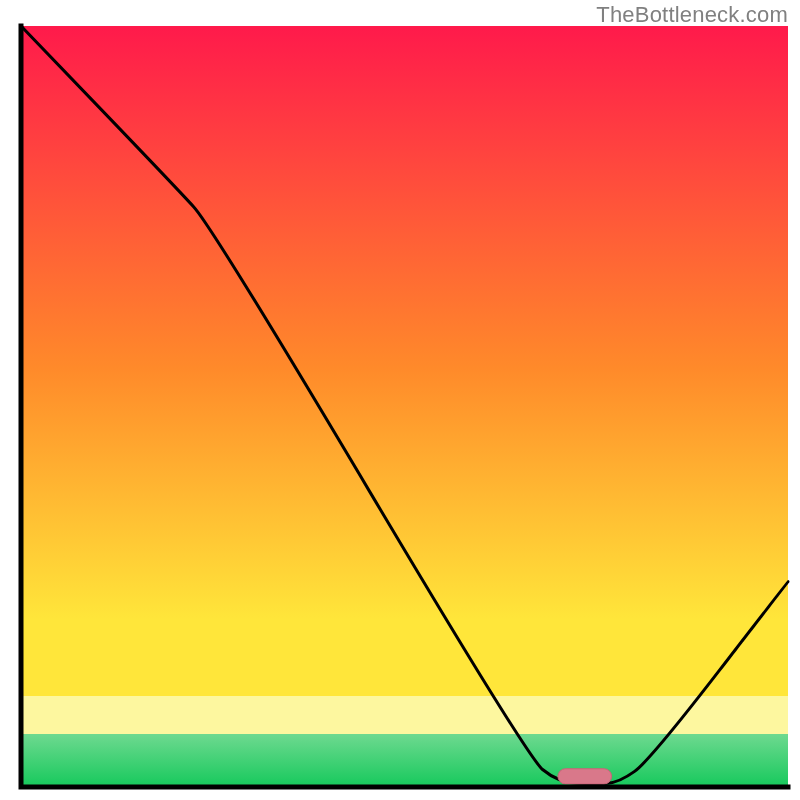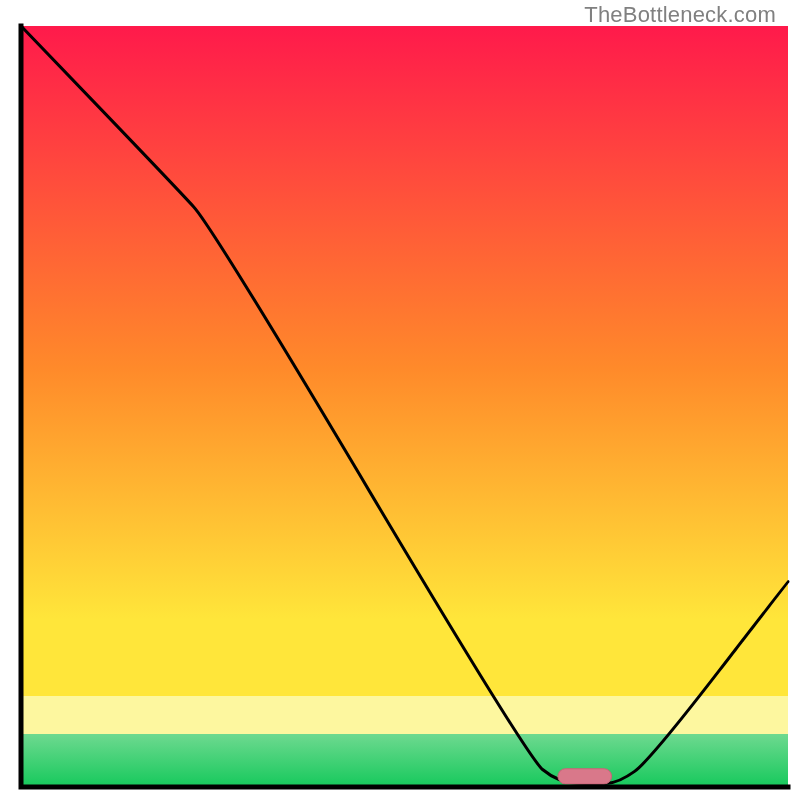--- a/index.html
+++ b/index.html
@@ -10,21 +10,21 @@
     background: #ffffff;
     font-family: Arial, Helvetica, sans-serif;
   }
   #wrap {
     position: relative;
     width: 800px;
     height: 800px;
   }
   #watermark {
     position: absolute;
-    right: 24px;
+    right: 12px;
     top: 2px;
     color: #808080;
     font-size: 22px;
     letter-spacing: 0.2px;
     font-weight: 400;
   }
   svg {
     position: absolute;
     left: 0;
     top: 0;

